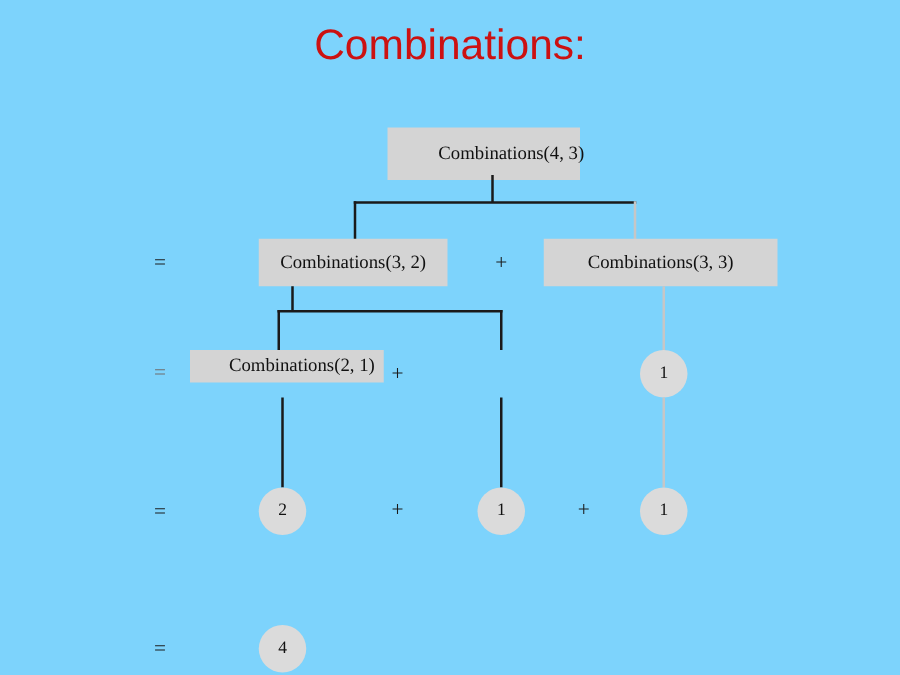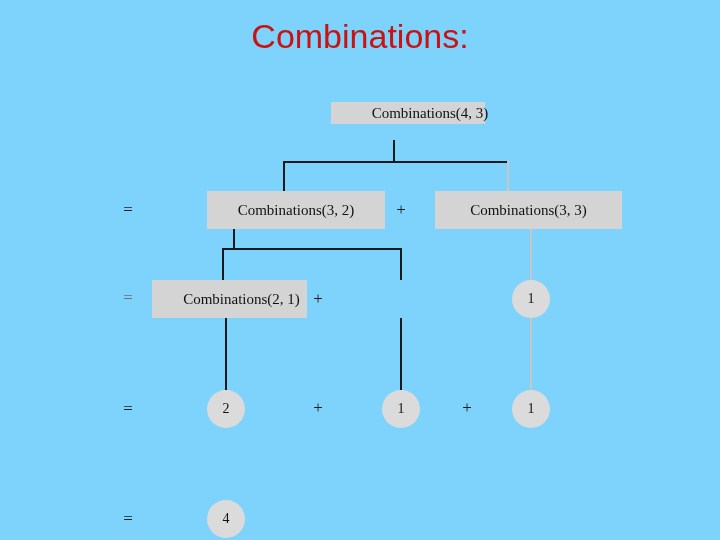--- a/index.html
+++ b/index.html
@@ -73,45 +73,45 @@
     background: #C6C6C6;
   }
 </style>
 </head>
 <body>
 
 <div id="slide">
 
   <div id="title">Combinations:</div>
 
-  <div class="node-box" style="left:331px; top:102px; width:154px; height:22px;padding-left:44px;">Combinations(4, 3)</div>
+  <div class="node-box" style="left:310px; top:102px; width:154px; height:42px;padding-left:44px;">Combinations(4, 3)</div>
 
   <div class="conn" style="left:393px; top:140px; width:2px; height:22px;"></div>
   <div class="conn" style="left:283px; top:161px; width:226px; height:2px;"></div>
   <div class="conn" style="left:283px; top:161px; width:2px; height:31px;"></div>
   <div class="conn light" style="left:507px; top:161px; width:2px; height:31px;"></div>
 
   <div class="op" style="left:118px; top:200px; width:20px; height:20px;">=</div>
 
-  <div class="node-box" style="left:207px; top:191px; width:178px; height:38px;">Combinations(3, 2)</div>
+  <div class="node-box" style="left:207px; top:191px; width:151px; height:38px;">Combinations(3, 2)</div>
 
   <div class="op" style="left:391px; top:200px; width:20px; height:20px;">+</div>
 
   <div class="node-box" style="left:435px; top:191px; width:187px; height:38px;">Combinations(3, 3)</div>
 
   <div class="conn" style="left:233px; top:229px; width:2px; height:20px;"></div>
   <div class="conn" style="left:222px; top:248px; width:180px; height:2px;"></div>
   <div class="conn" style="left:222px; top:248px; width:2px; height:32px;"></div>
   <div class="conn" style="left:400px; top:248px; width:2px; height:32px;"></div>
 
   <div class="conn light" style="left:530px; top:229px; width:2px; height:55px;"></div>
 
   <div class="op faint" style="left:118px; top:288px; width:20px; height:20px;">=</div>
 
-  <div class="node-box" style="left:152px; top:280px; width:155px; height:38px;padding-left:24px;">Combinations(2, 1)</div>
+  <div class="node-box" style="left:152px; top:280px; width:155px; height:26px;padding-left:24px;">Combinations(2, 1)</div>
 
   <div class="op" style="left:308px; top:289px; width:20px; height:20px;">+</div>
 
 
   <div class="node-circle" style="left:512px; top:280px; width:38px; height:38px;">1</div>
 
   <div class="conn" style="left:225px; top:318px; width:2px; height:72px;"></div>
   <div class="conn" style="left:400px; top:318px; width:2px; height:72px;"></div>
   <div class="conn light" style="left:530px; top:318px; width:2px; height:72px;"></div>
 

